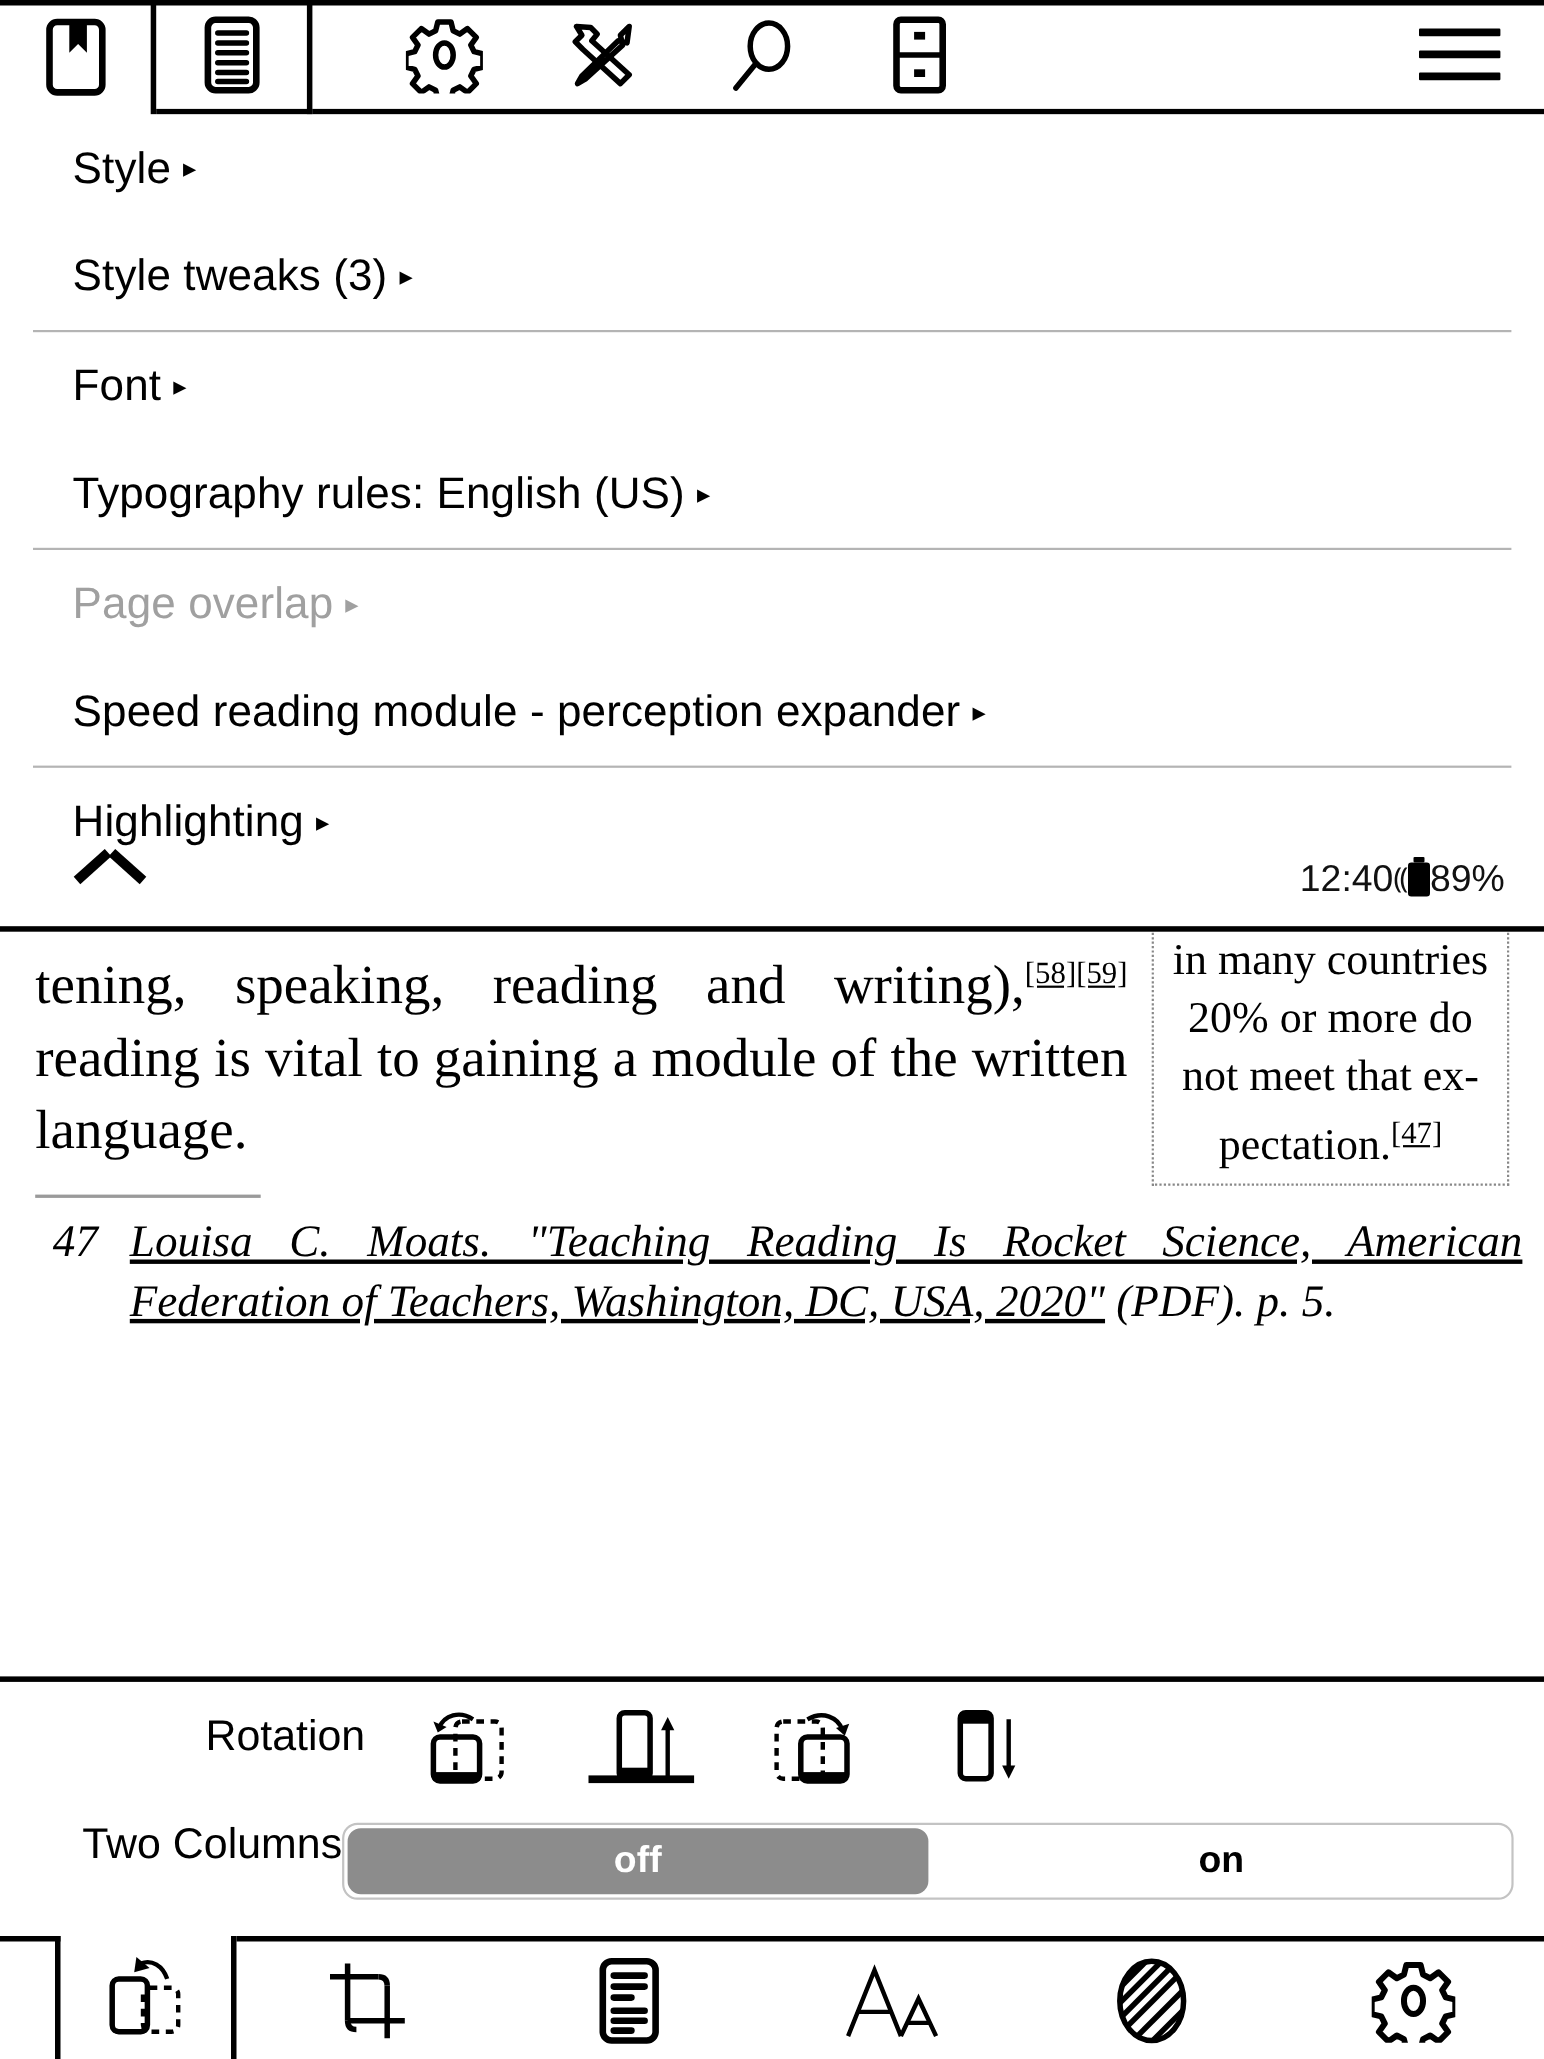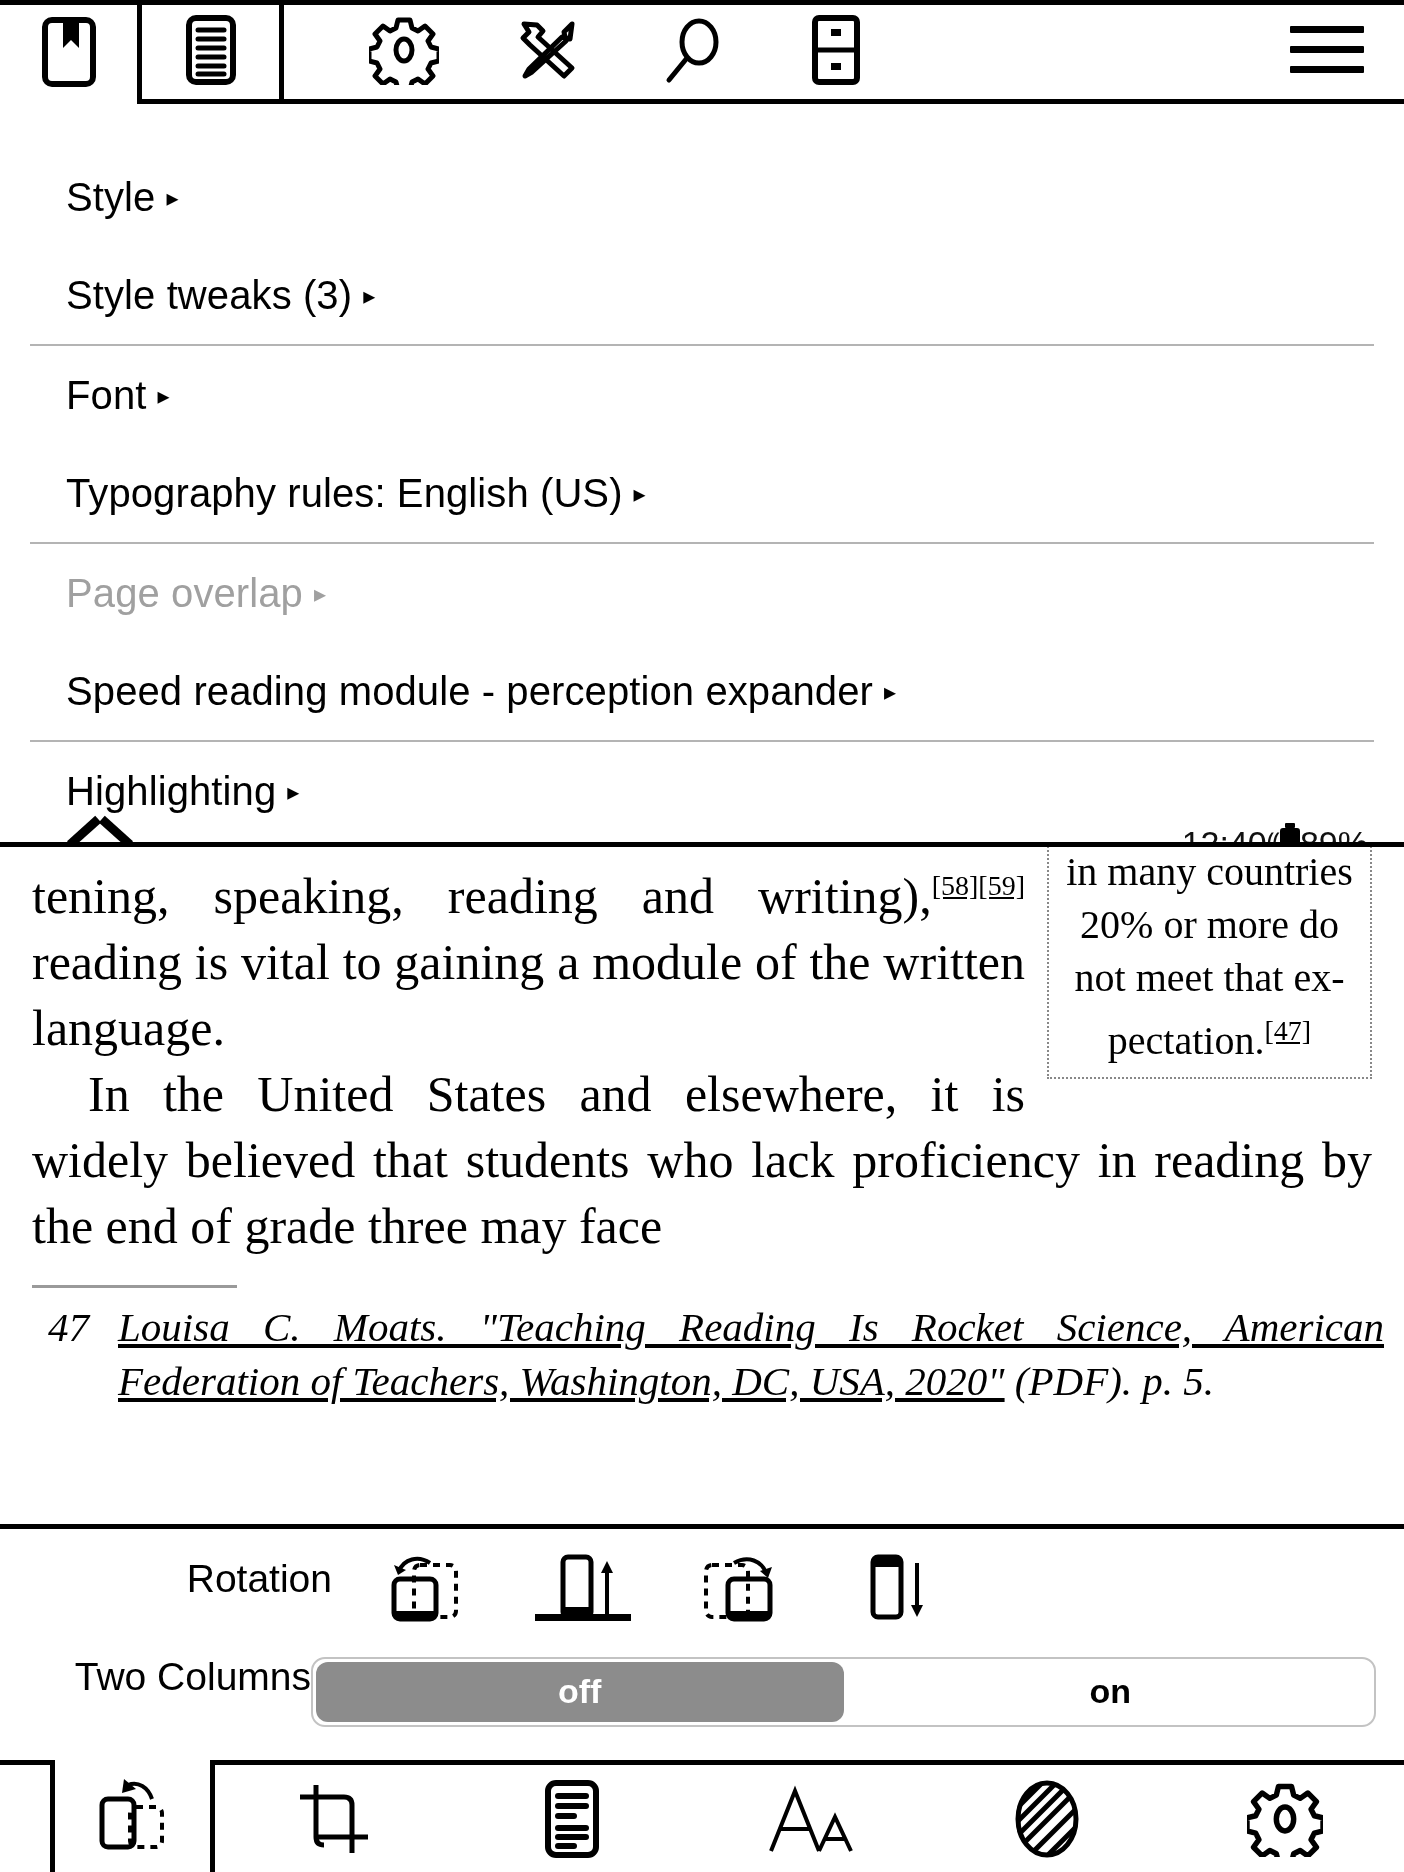--- a/index.html
+++ b/index.html
@@ -32,21 +32,20 @@
   .ticon { display:flex; align-items:center; justify-content:center; }
   .rest-icons { display:flex; align-items:center; gap:0; padding-left: 48px; }
   .rest-icons .ticon { width:144px; height:104px; }
   .ham { margin-left:auto; margin-right: 40px; display:flex; flex-direction:column; gap:13px; }
   .ham i { display:block; width:74px; height:7px; background:#000; border-radius:1px; }
 
   
   .menu {
     position:absolute; top:104px; left:0; width:1404px; height: 738px;
     background:#fff;
-    margin-top:44px;
   }
   .menu-item {
     height: 98px; display:flex; align-items:center;
     padding-left: 66px; font-size: 40px; color:#000;
     letter-spacing: 0.1px;
   }
   .menu-item.disabled { color:#a0a0a0; }
   .menu-item .caret { margin-left: 11px; font-size: 24px; line-height:1; position:relative; top:1px; }
   .menu-sep { height:2px; background:#b4b4b4; margin: 0 30px; }
 
@@ -266,21 +265,20 @@
 
   <div class="content">
     <div class="bodytext">
 
       <div class="floatbox">
         <span>in many countries 20% or more do not meet that ex-pectation.</span><sup class="ref">[47]</sup>
       </div>
 
       <p><span>tening, speaking, reading and writing),</span><sup class="ref">[58]</sup><sup class="ref">[59]</sup><span> reading is vital to gaining a module of the written language.</span></p>
 
-      <p class="indent">In the United States and elsewhere, it is widely believed that students who lack proficiency in reading by the end of grade three may face</p>
     </div>
 
     <div class="fnrule"></div>
 
     <div class="footnotes">
       <div class="fn">
         <span class="fn-num">47</span>
         <span class="fn-text"><u>Louisa C. Moats. "Teaching Reading Is Rocket Science, American Federation of Teachers, Washington, DC, USA, 2020"</u><span> (PDF). p. 5.</span></span>
       </div>
     </div>

